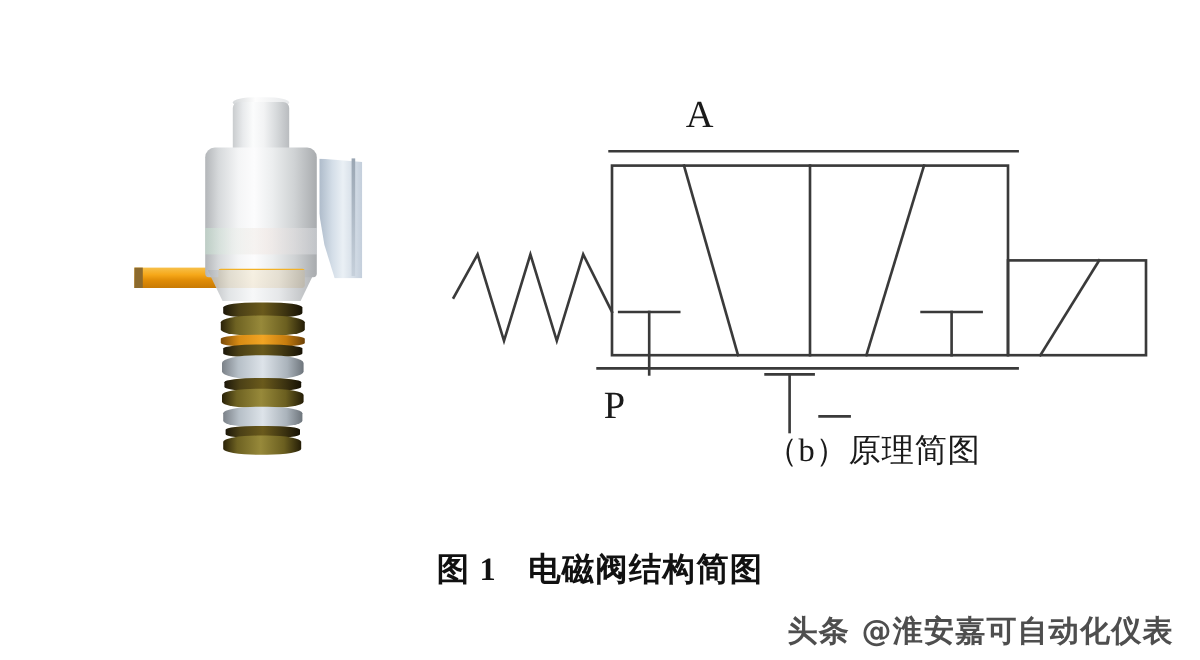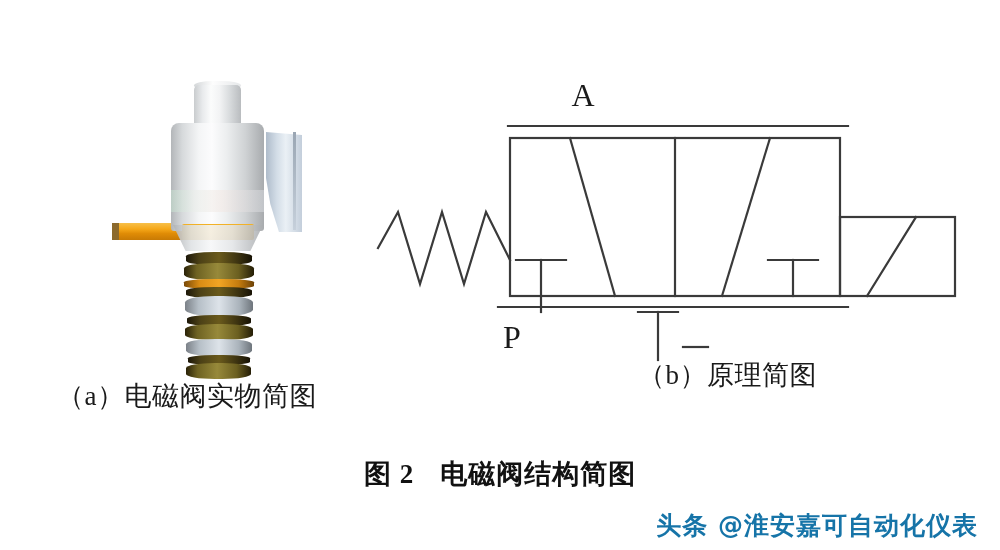--- a/index.html
+++ b/index.html
@@ -166,21 +166,21 @@
   }
   .fig-title .gap { display: inline-block; width: 26px; }
 
   .watermark {
     position: absolute;
     right: 22px;
     bottom: 8px;
     font-family: "DejaVu Sans", sans-serif;
     font-size: 25px;
     font-weight: bold;
-    color: #0369a1;
+    color: #404040;
     letter-spacing: 1px;
     white-space: nowrap;
     opacity: .92;
   }
 </style>
 </head>
 <body>
 
 <div class="page">
 
@@ -247,22 +247,21 @@
         <rect x="470" y="157" width="115" height="79"></rect>
         <line x1="497" y1="236" x2="546" y2="157"></line>
 
       </g>
 
       <text x="213" y="46" font-family="Liberation Serif, DejaVu Serif, serif" font-size="32" fill="#1a1a1a" text-anchor="middle">A</text>
       <text x="142" y="288" font-family="Liberation Serif, DejaVu Serif, serif" font-size="32" fill="#1a1a1a" text-anchor="middle">P</text>
     </svg>
   </div>
 
-  <div class="caption caption-a">（a）电磁阀实物简图</div>
   <div class="caption caption-b">（b）原理简图</div>
 
   <div class="fig-title">
-    <span>图 2</span><span class="gap"></span><span>电磁阀结构简图</span>
+    <span>图 1</span><span class="gap"></span><span>电磁阀结构简图</span>
   </div>
 
   <div class="watermark">头条 @淮安嘉可自动化仪表</div>
 
 </div>
 
 </body></html>

